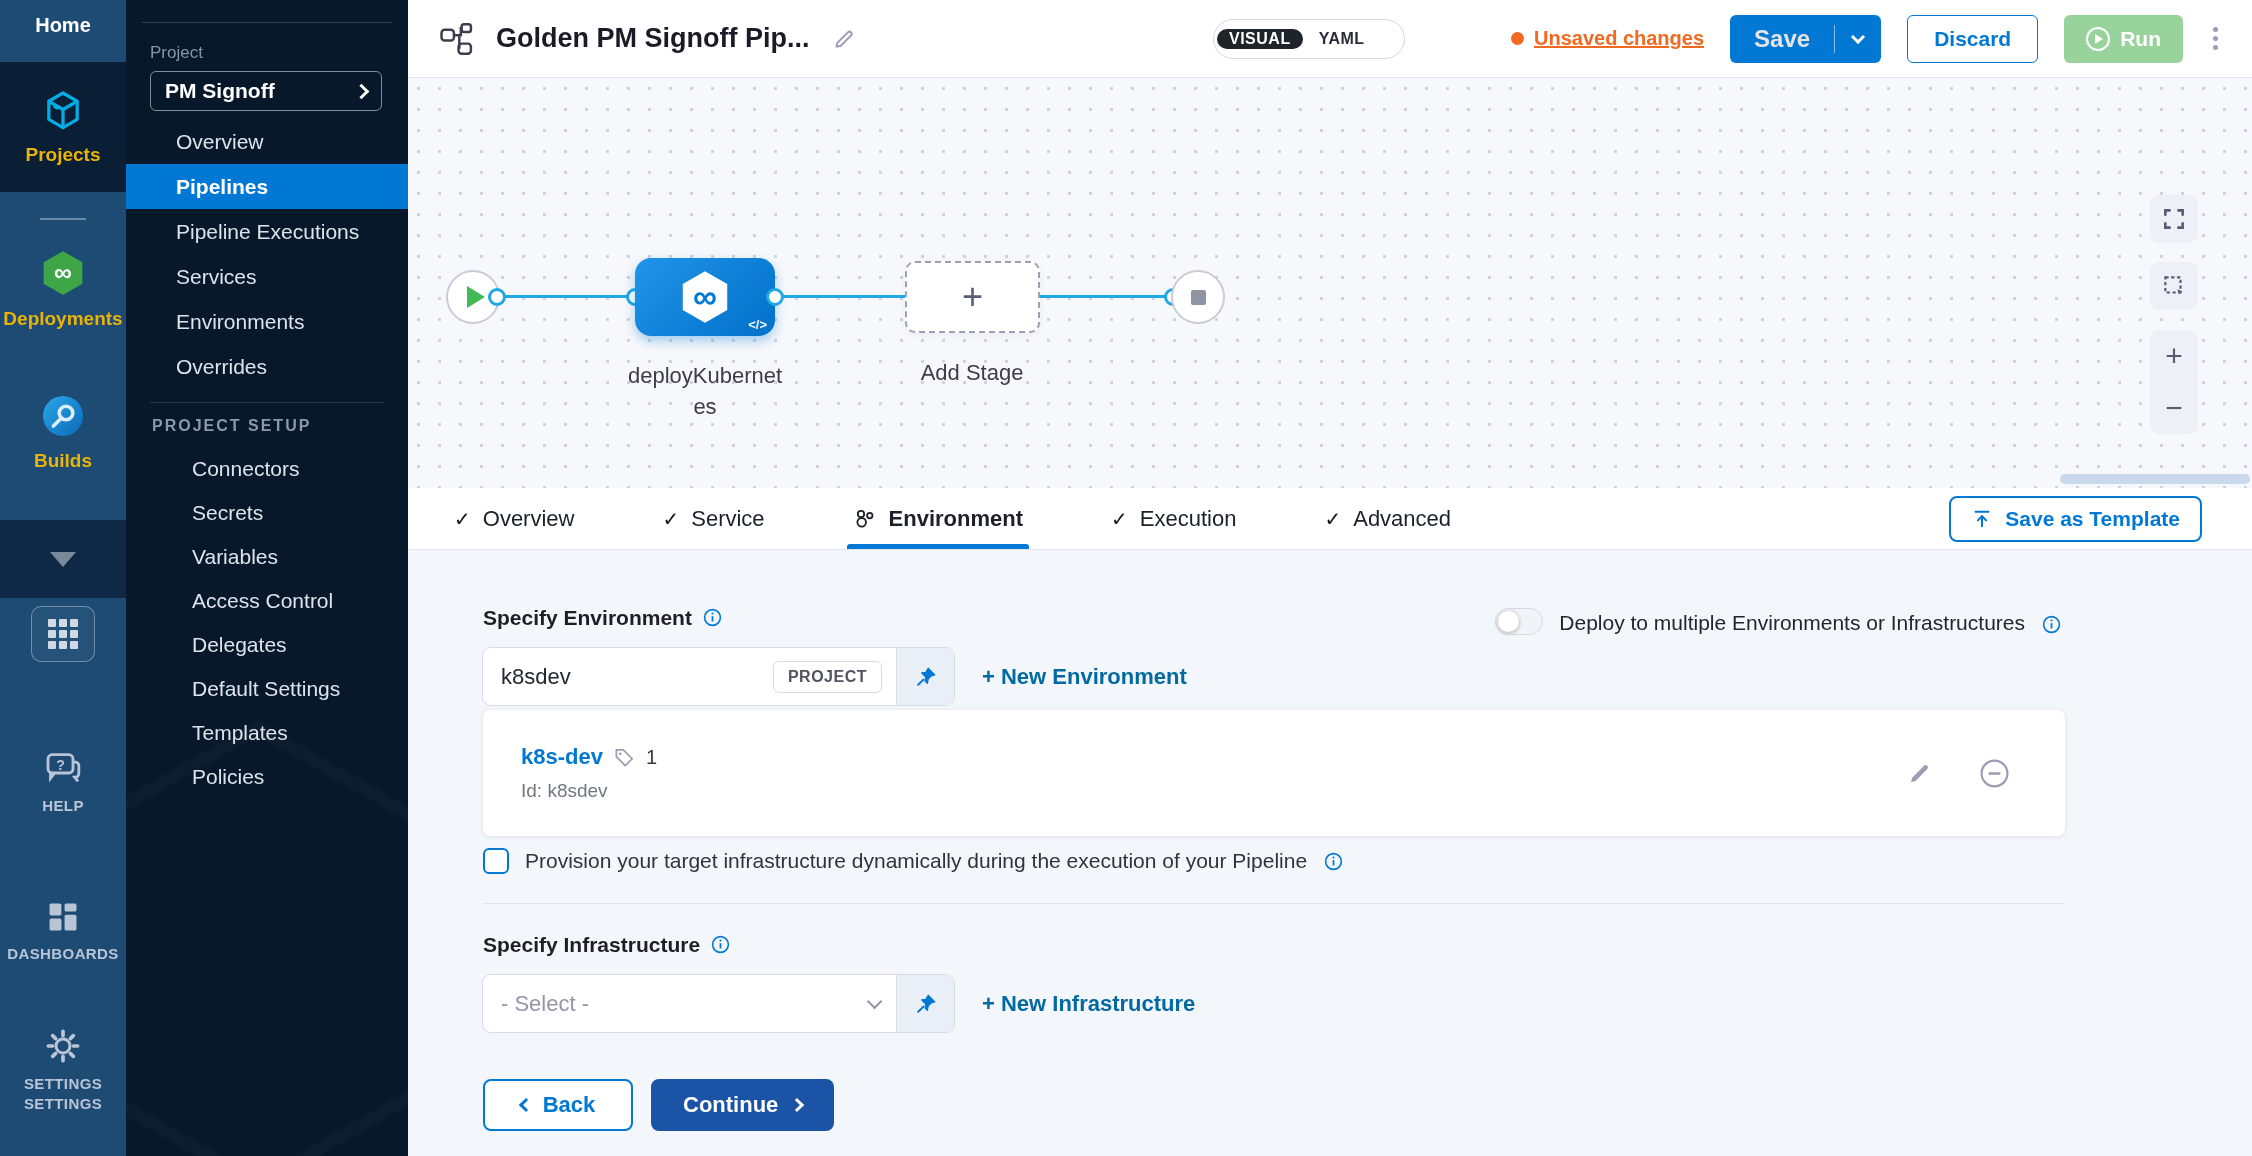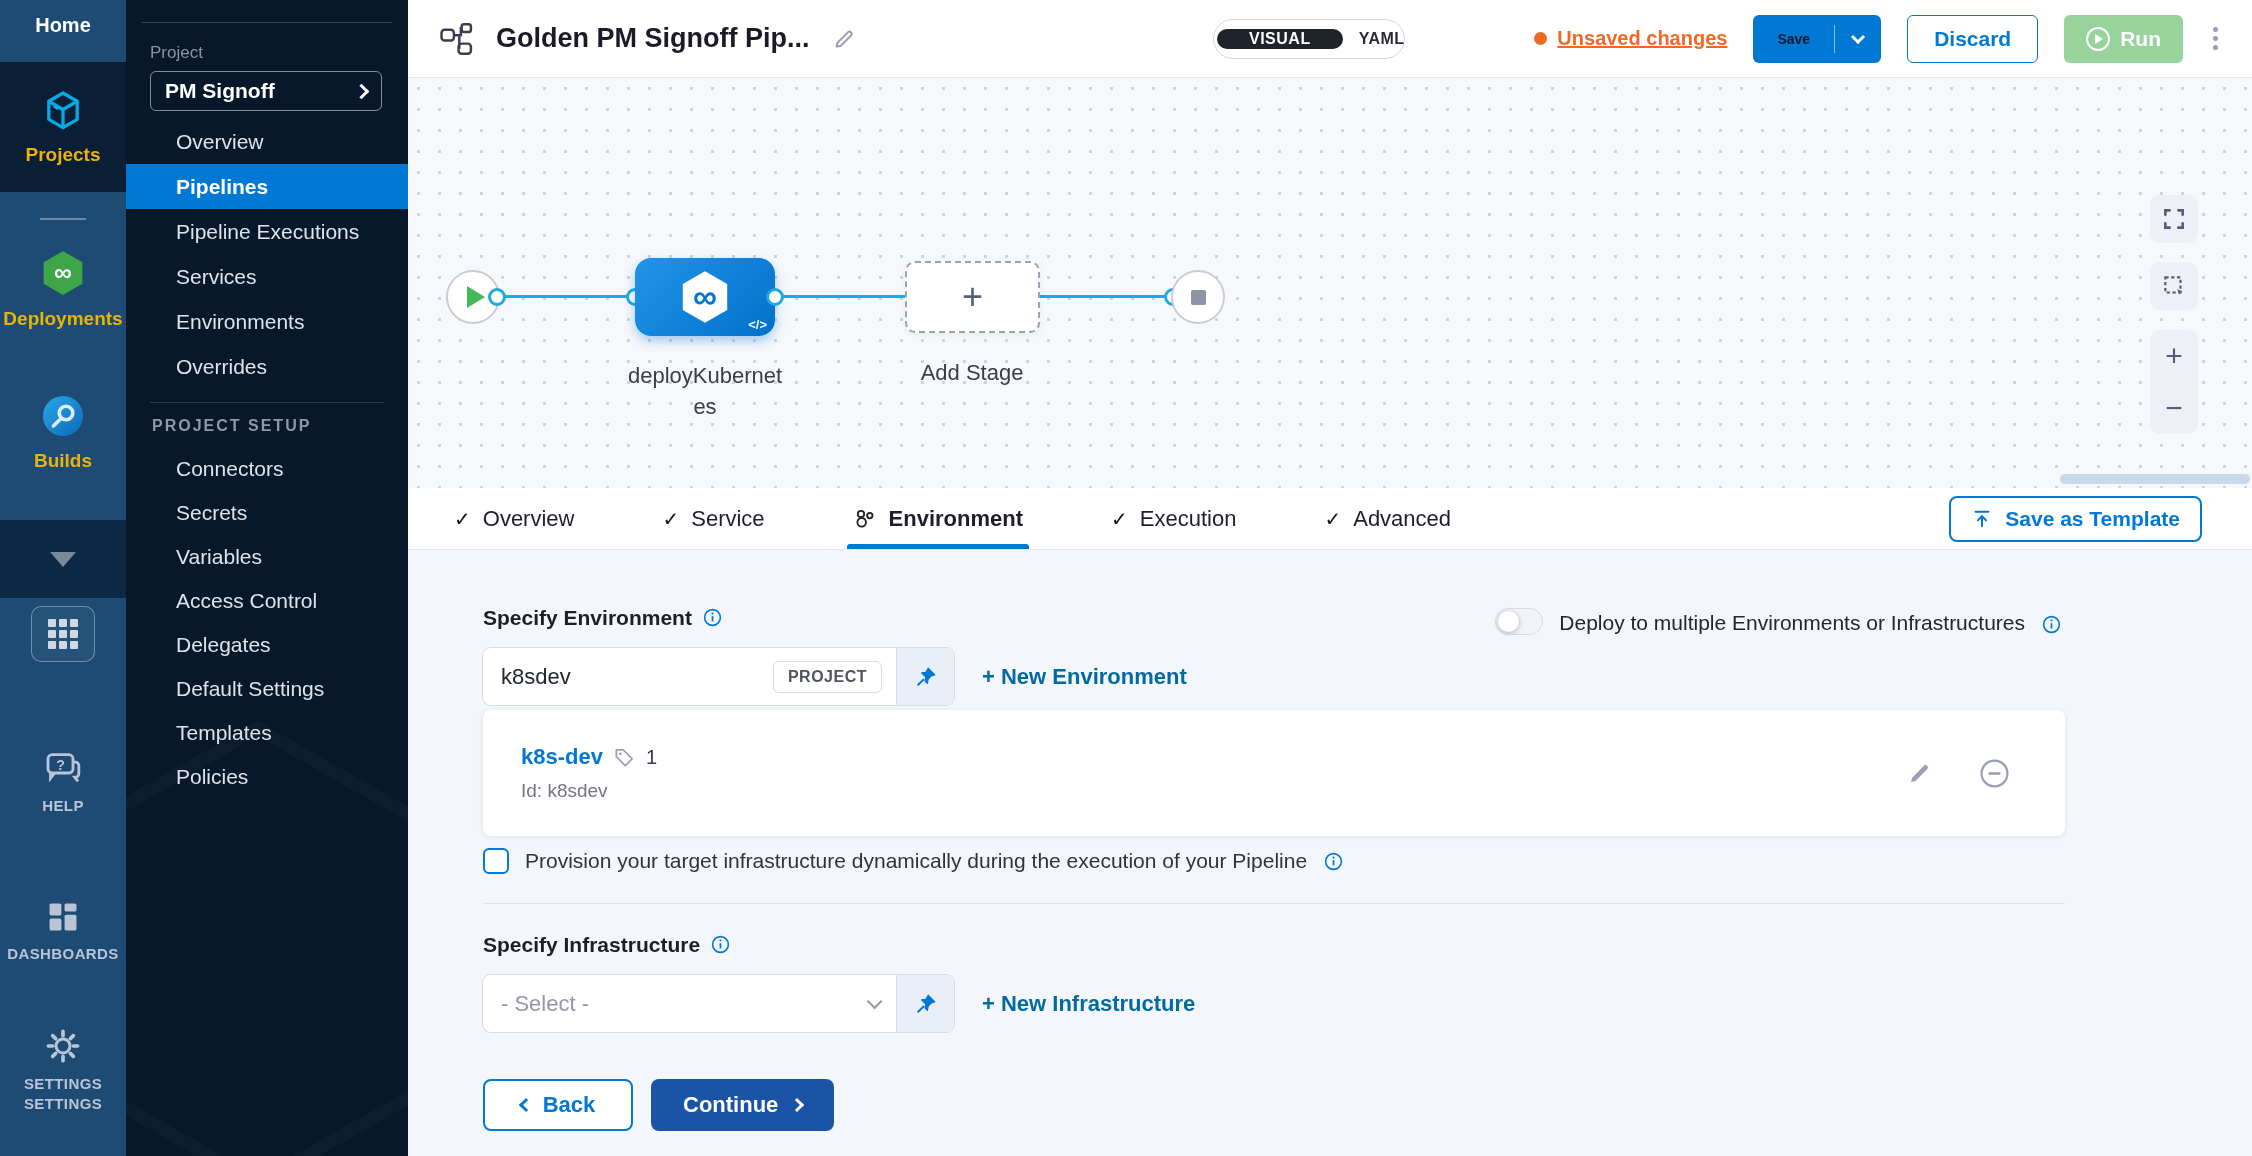--- a/index.html
+++ b/index.html
@@ -35,42 +35,42 @@
   .sb-project-select{margin:8px 20px 0 24px;height:40px;border:1px solid rgba(255,255,255,.5);border-radius:6px;
     background:transparent;display:flex;align-items:center;justify-content:space-between;padding:0 14px;cursor:pointer;width:232px;}
   .sb-project-name{font-size:21px;font-weight:700;color:#fff;}
   .chev{display:inline-block;width:11px;height:11px;border-right:3px solid #fff;border-bottom:3px solid #fff;}
   .chev-right{transform:rotate(-45deg);}
   .sb-menu{margin-top:8px;position:relative;}
   .sb-item{height:45px;display:flex;align-items:center;padding-left:50px;font-size:21px;color:#dde3ec;cursor:pointer;}
   .sb-item.active{background:#0278d5;color:#fff;font-weight:700;}
   .sb-divider{margin:13px 24px 0;height:1px;background:rgba(255,255,255,.15);}
   .sb-heading{margin:14px 0 0 26px;font-size:16px;font-weight:700;letter-spacing:2px;color:#8b99ab;}
-  .sb-menu-setup{margin-top:12px;}
+  .sb-menu-setup{margin-top:12px;padding-left:16px;}
   .sb-menu-setup .sb-item{height:44px;}
 
   
   .main{flex:1;display:flex;flex-direction:column;min-width:0;box-shadow:inset 10px 0 10px -10px rgba(0,0,0,.28);}
 
   
   .header{height:78px;flex:none;background:#fff;border-bottom:1px solid #e3e5ee;display:flex;align-items:center;
     padding:0 30px;position:relative;z-index:3;}
   .title{margin-left:20px;font-size:27px;font-weight:700;color:#1b1b28;}
   .edit-pencil{margin-left:22px;cursor:pointer;display:flex;}
   .mode-toggle{position:absolute;left:805px;top:19px;height:40px;width:192px;border:1.5px solid #d4d6e2;border-radius:999px;
     background:#fff;display:flex;align-items:center;padding:3px;cursor:pointer;}
-  .mode-visual{background:#1f242b;color:#fff;border-radius:999px;padding:0 32px;height:20px;display:flex;align-items:center;
+  .mode-visual{background:#1f242b;color:#fff;border-radius:999px;padding:0 12px;height:20px;display:flex;align-items:center;
     font-size:16px;font-weight:700;letter-spacing:.5px;}
   .mode-yaml{color:#2a2b36;font-size:16px;font-weight:700;letter-spacing:.5px;padding:0 16px;}
   .header-right{margin-left:auto;display:flex;align-items:center;gap:26px;}
   .unsaved{display:flex;align-items:center;gap:10px;cursor:pointer;}
   .unsaved-dot{width:13px;height:13px;border-radius:50%;background:#f26a1f;}
   .unsaved-text{font-size:20px;font-weight:700;color:#f26a1f;text-decoration:underline;}
   .save-split{display:flex;height:48px;background:#0278d5;border-radius:6px;overflow:hidden;cursor:pointer;}
-  .save-main{padding:0 24px;display:flex;align-items:center;color:#0f172a;font-size:14px;font-weight:600;}
+  .save-main{padding:0 24px;display:flex;align-items:center;color:#e5e5e5;font-size:24px;font-weight:600;}
   .save-sep{width:1px;background:rgba(255,255,255,.5);margin:10px 0;}
   .save-caret{width:46px;display:flex;align-items:center;justify-content:center;}
   .chev-down-sm{width:10px;height:10px;border-right:3px solid #fff;border-bottom:3px solid #fff;transform:rotate(45deg);margin-top:-4px;}
   .discard-btn{height:48px;padding:0 26px;background:#fff;border:1.5px solid #0278d5;border-radius:6px;color:#0278d5;
     font-size:21px;font-weight:700;cursor:pointer;}
   .run-btn{height:48px;padding:0 22px;background:#97d39a;border:none;border-radius:6px;color:#fff;font-size:21px;
     font-weight:700;display:flex;align-items:center;gap:10px;cursor:pointer;}
   .run-ring{width:24px;height:24px;border:2px solid #fff;border-radius:50%;display:flex;align-items:center;justify-content:center;}
   .run-tri{width:0;height:0;border-left:8px solid #fff;border-top:5px solid transparent;border-bottom:5px solid transparent;margin-left:2px;}
   .kebab{display:flex;flex-direction:column;gap:4px;cursor:pointer;padding:4px;}

